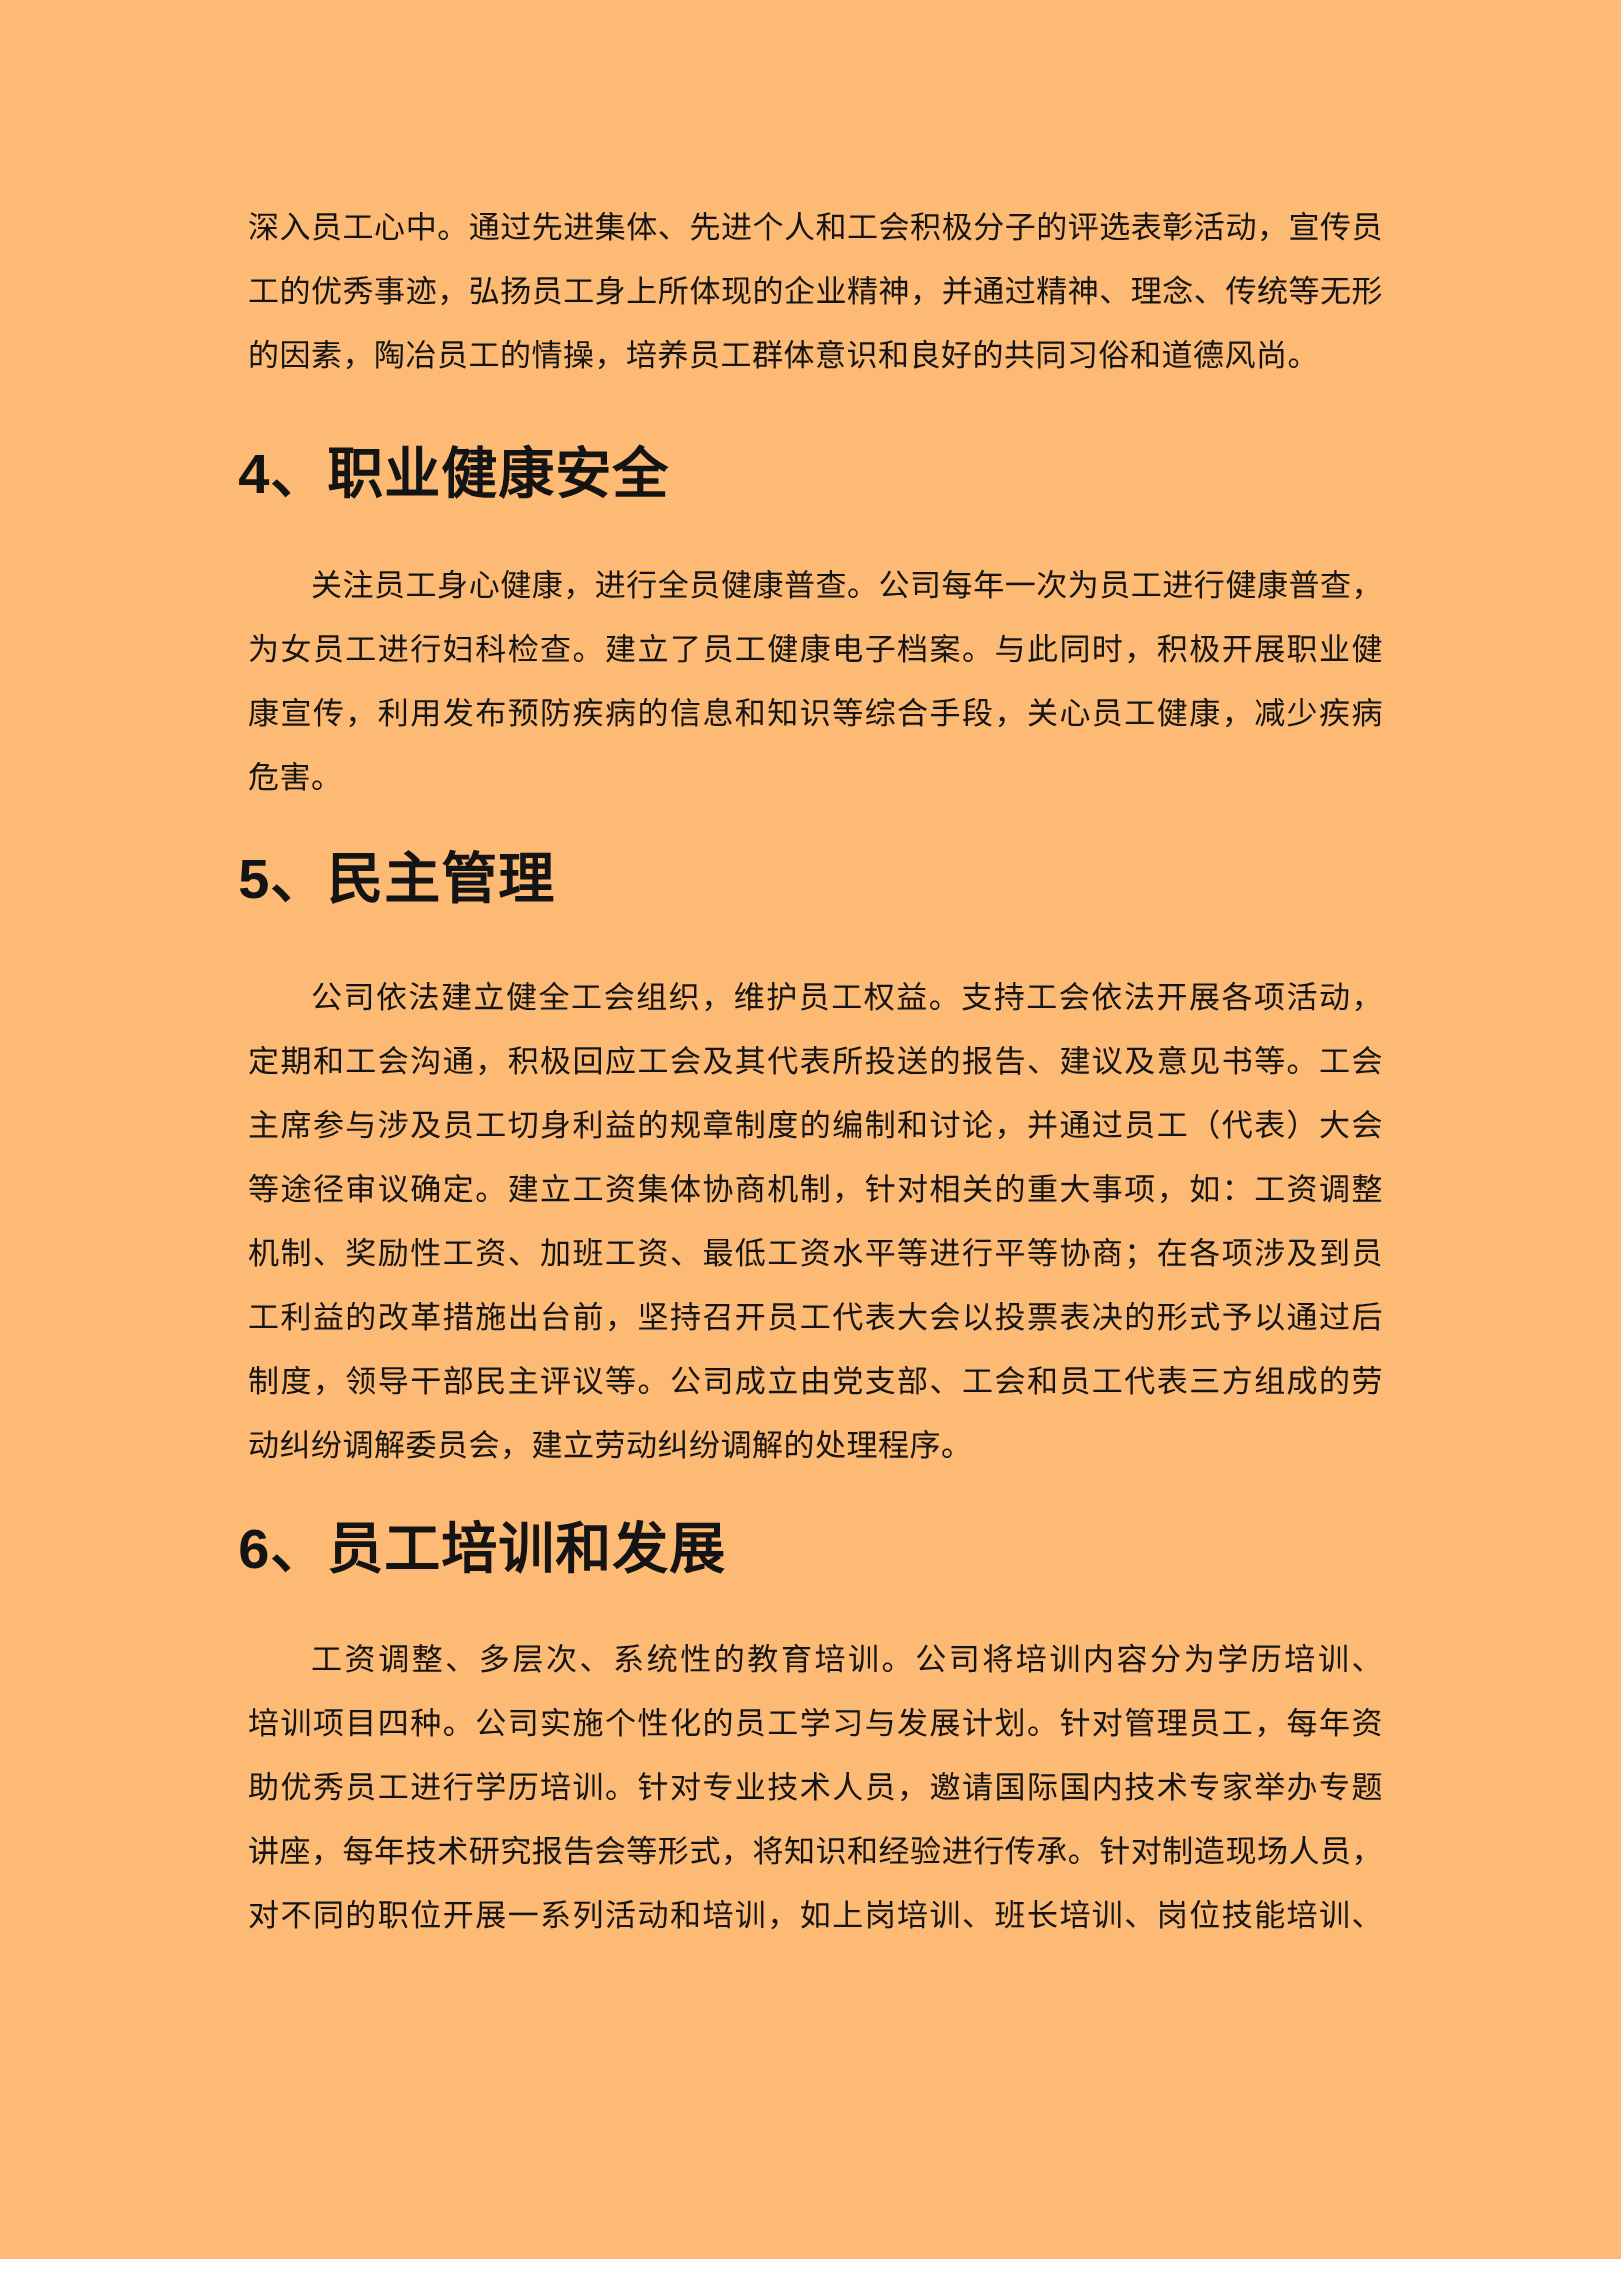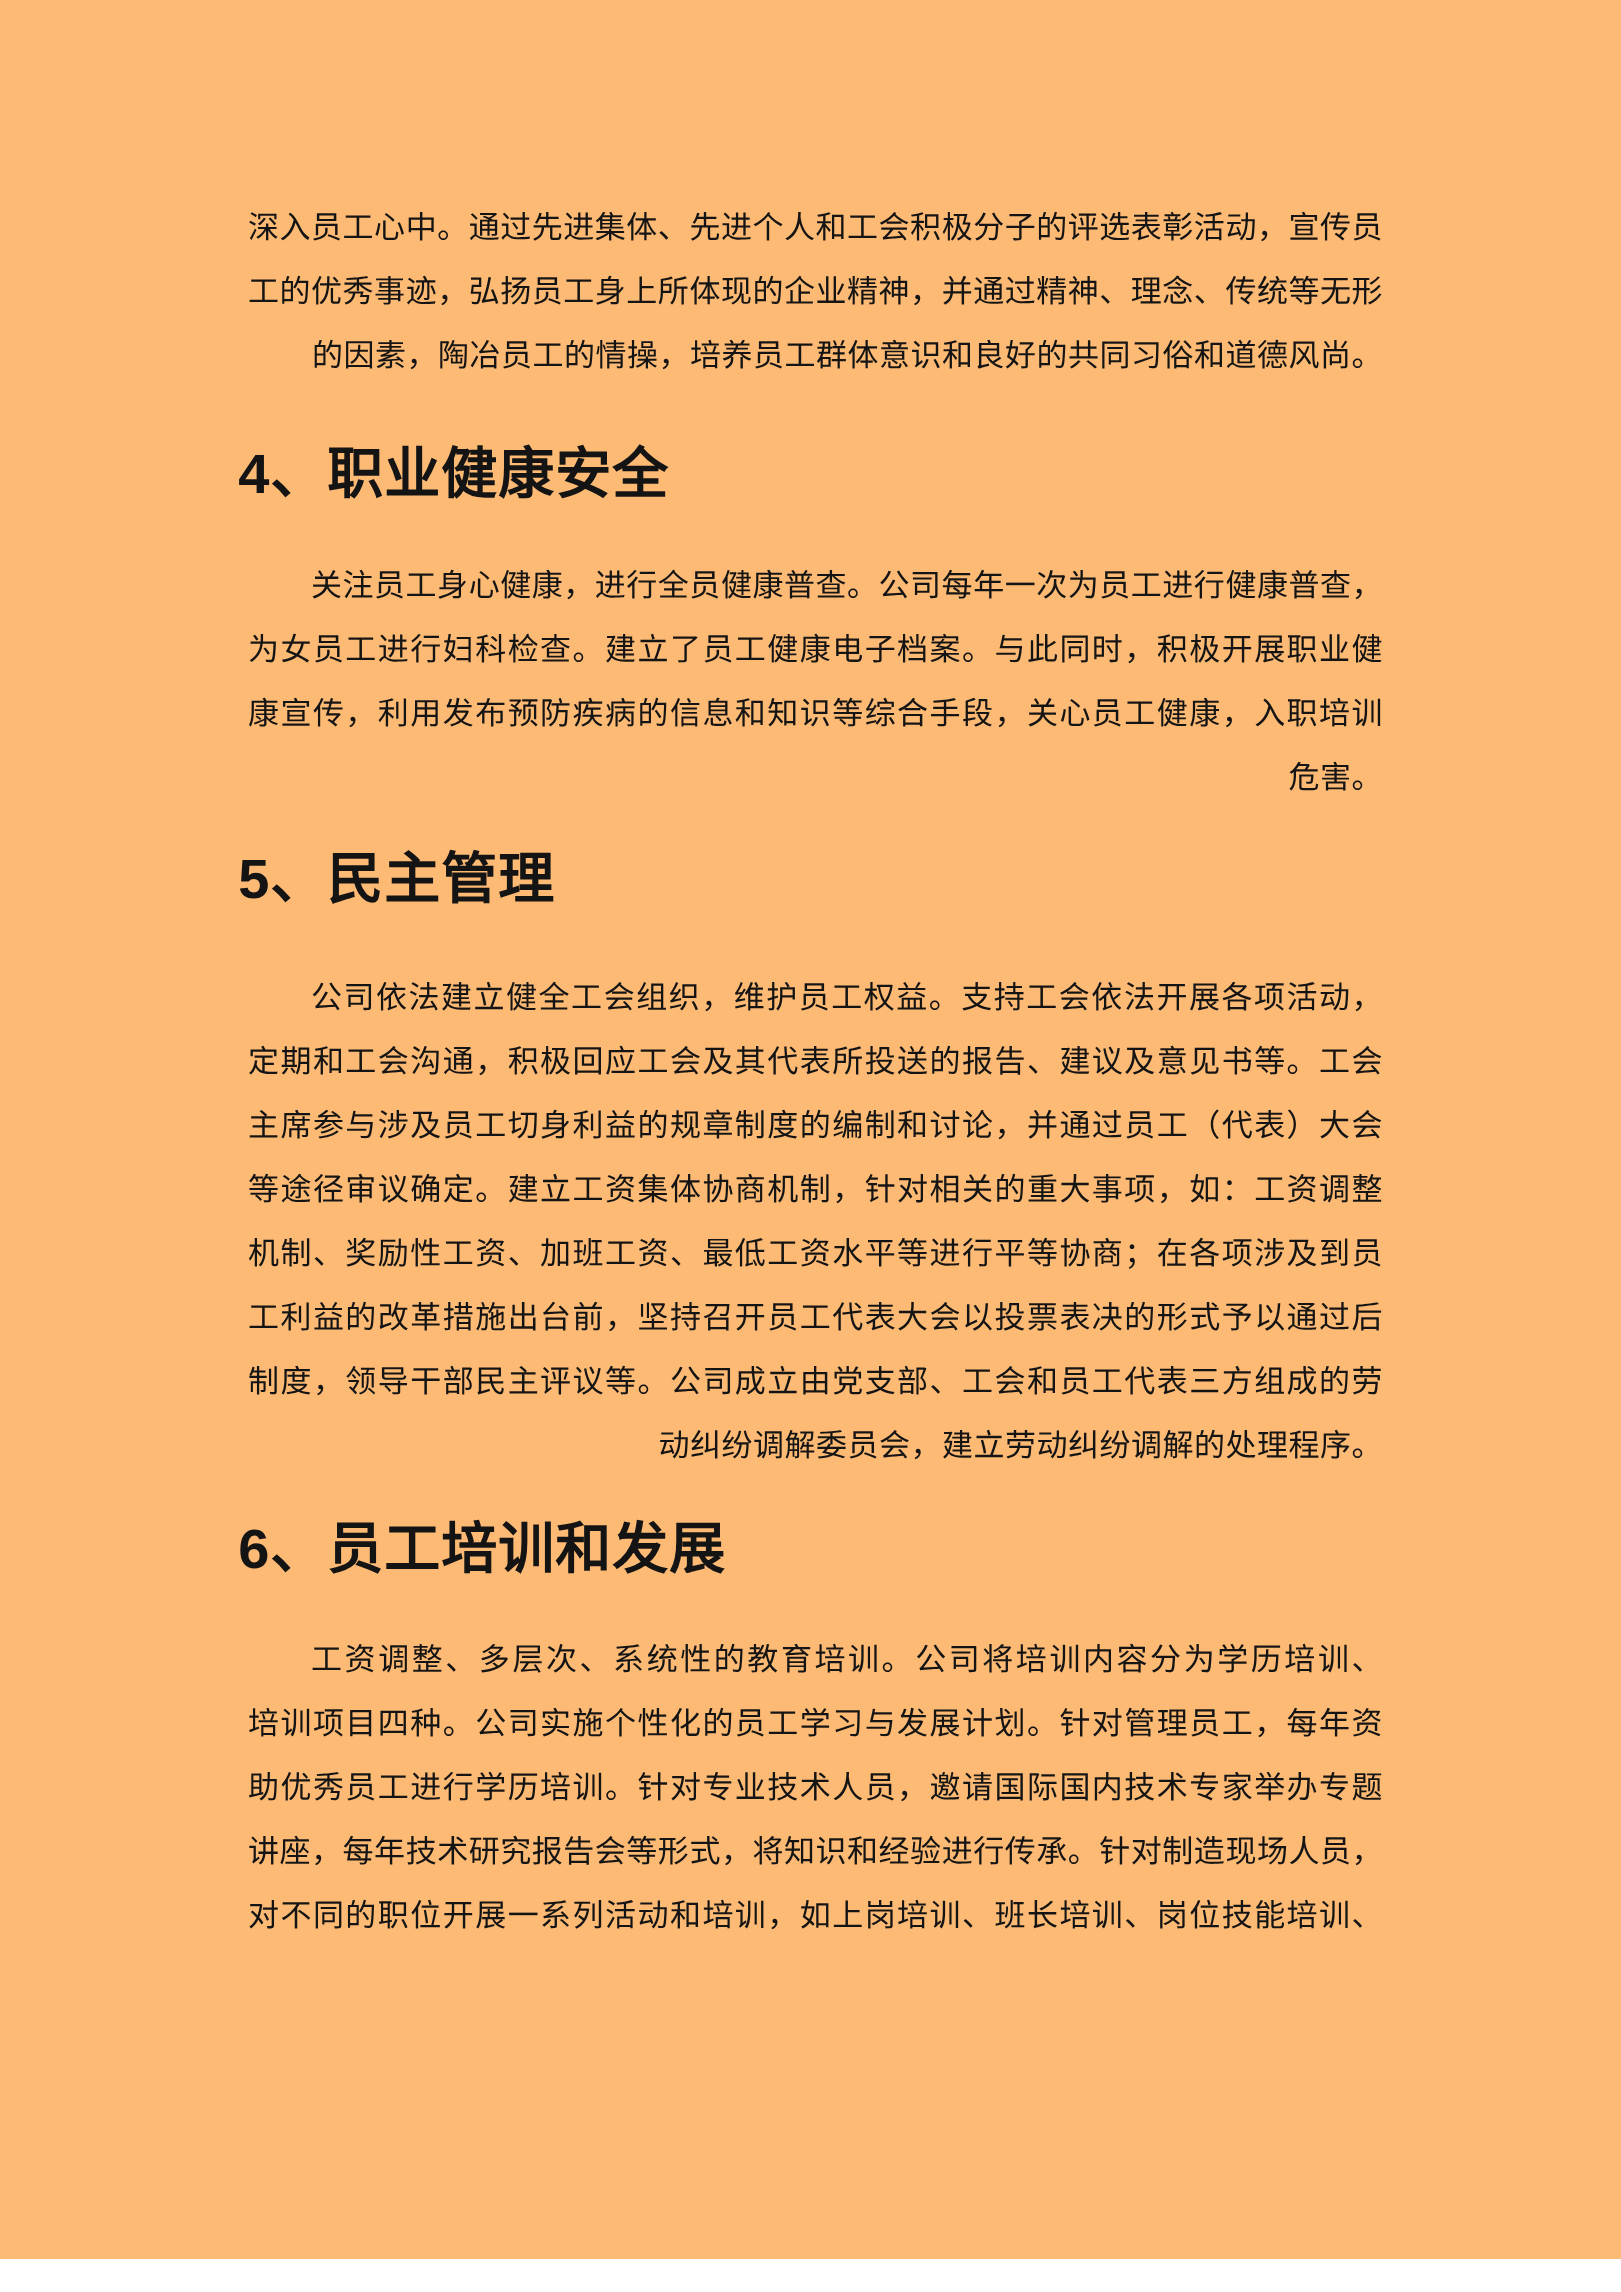--- a/index.html
+++ b/index.html
@@ -25,21 +25,21 @@
   .para {
     margin: 0;
     padding: 0;
   }
   .line {
     display: block;
     font-size: 31px;
     line-height: 64px;
     height: 64px;
     white-space: nowrap;
-    text-align: right;
+    text-align: left;
     letter-spacing: 0.5px;
   }
   
   .line.fill {
     white-space: normal;
     text-align: justify;
     text-align-last: justify;
     text-justify: inter-character;
   }
   
@@ -75,21 +75,21 @@
     <div class="para intro-para">
       <span class="line fill">深入员工心中。通过先进集体、先进个人和工会积极分子的评选表彰活动，宣传员</span>
       <span class="line fill">工的优秀事迹，弘扬员工身上所体现的企业精神，并通过精神、理念、传统等无形</span>
       <span class="line">的因素，陶冶员工的情操，培养员工群体意识和良好的共同习俗和道德风尚。</span>
     </div>
 
     <h2 class="heading heading-4">4、职业健康安全</h2>
     <div class="para para-4">
       <span class="line fill indent">关注员工身心健康，进行全员健康普查。公司每年一次为员工进行健康普查，</span>
       <span class="line fill">为女员工进行妇科检查。建立了员工健康电子档案。与此同时，积极开展职业健</span>
-      <span class="line fill">康宣传，利用发布预防疾病的信息和知识等综合手段，关心员工健康，入职培训</span>
+      <span class="line fill">康宣传，利用发布预防疾病的信息和知识等综合手段，关心员工健康，减少疾病</span>
       <span class="line">危害。</span>
     </div>
 
     <h2 class="heading heading-5">5、民主管理</h2>
     <div class="para para-5">
       <span class="line fill indent">公司依法建立健全工会组织，维护员工权益。支持工会依法开展各项活动，</span>
       <span class="line fill">定期和工会沟通，积极回应工会及其代表所投送的报告、建议及意见书等。工会</span>
       <span class="line fill">主席参与涉及员工切身利益的规章制度的编制和讨论，并通过员工（代表）大会</span>
       <span class="line fill">等途径审议确定。建立工资集体协商机制，针对相关的重大事项，如：工资调整</span>
       <span class="line fill">机制、奖励性工资、加班工资、最低工资水平等进行平等协商；在各项涉及到员</span>

